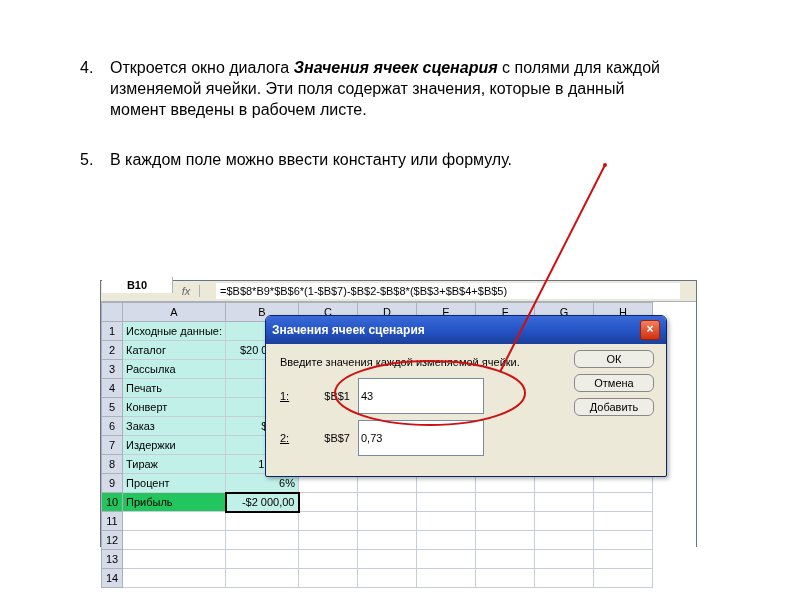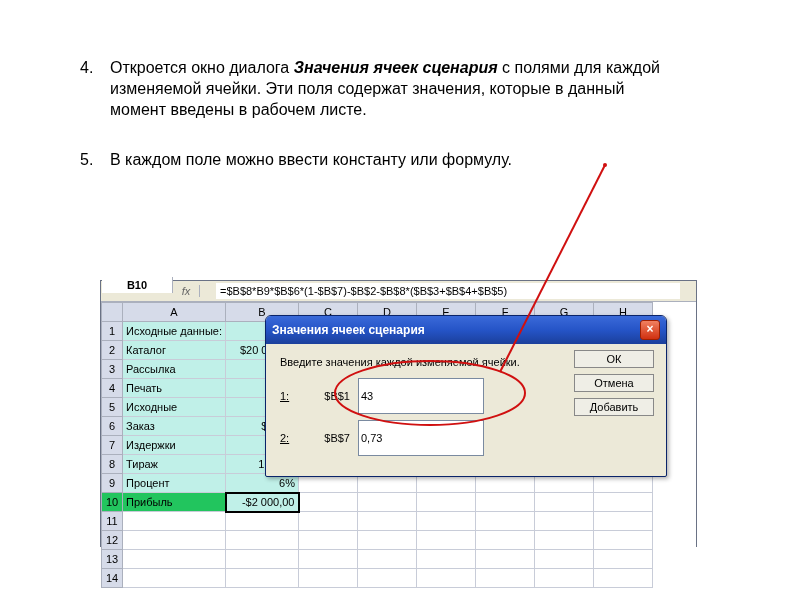--- a/index.html
+++ b/index.html
@@ -171,21 +171,21 @@
     display:flex;
     flex-direction:column;
     gap:6px;
   }
   .dialog .btns button {
     width:80px;
     font-size:11px;
     padding:2px 0;
     background:#efeee6;
     border:1px solid #888;
-    border-radius:0;
+    border-radius:6px;
     cursor:pointer;
   }
 
   
   svg.annot {
     position:absolute;
     left:0; top:0;
     width:800px; height:600px;
     pointer-events:none;
   }
@@ -268,21 +268,21 @@
             <td class="val">$0,10</td>
             <td></td>
             <td></td>
             <td></td>
             <td></td>
             <td></td>
             <td></td>
           </tr>
           <tr>
             <th class="rowh">5</th>
-            <td class="lab">Исходные</td>
+            <td class="lab">Конверт</td>
             <td class="val">$0,20</td>
             <td></td>
             <td></td>
             <td></td>
             <td></td>
             <td></td>
             <td></td>
           </tr>
           <tr>
             <th class="rowh">6</th>

